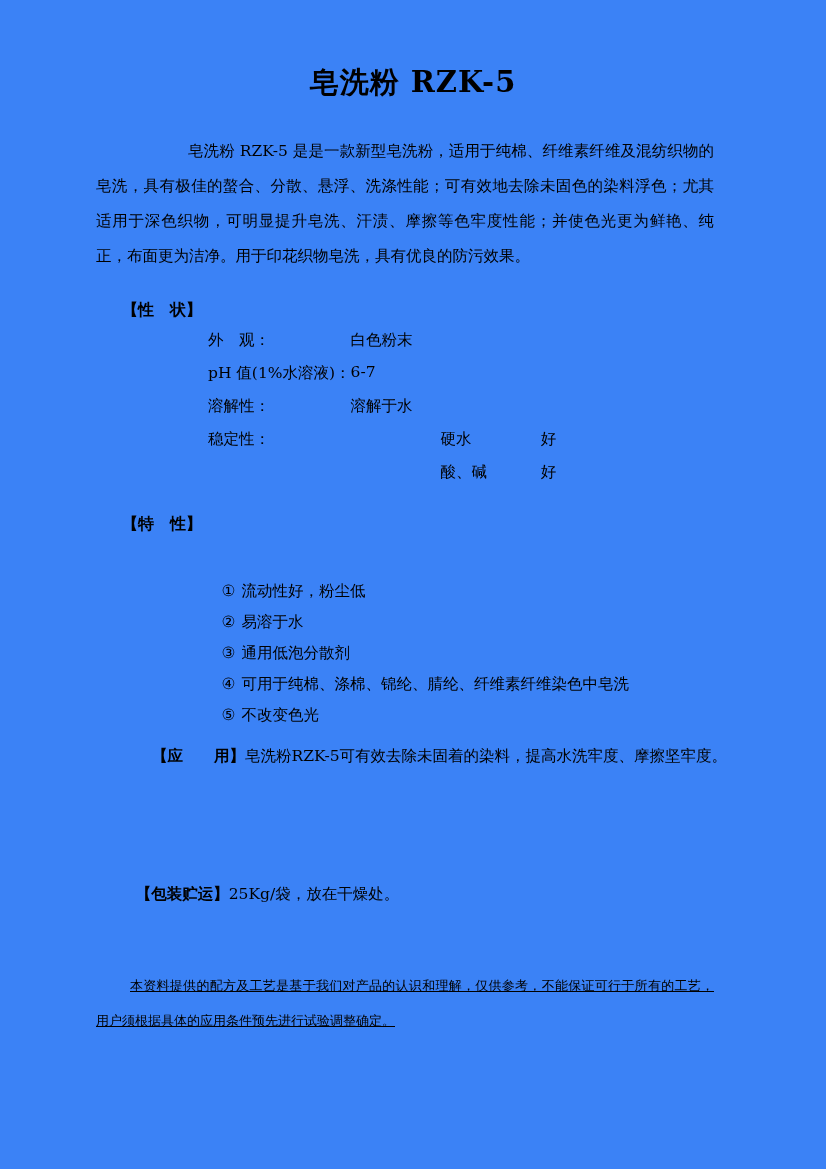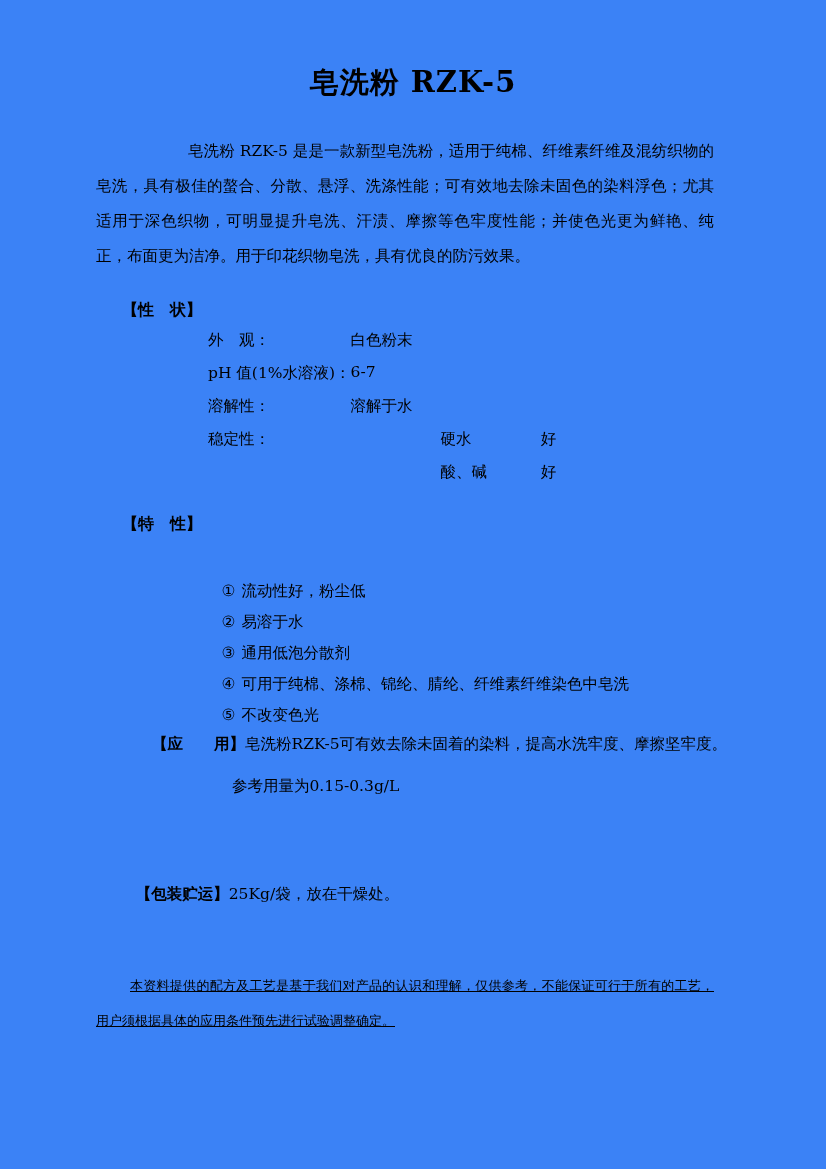--- a/index.html
+++ b/index.html
@@ -94,21 +94,21 @@
 
   
   .app-block {
     position: absolute;
     left: 152px;
     top: 729px;
     width: 560px;
     font-size: 15.5px;
     font-family: "DejaVu Serif", "Liberation Serif", serif;
   }
-  .app-line1 { line-height: 30px; white-space: nowrap; }
+  .app-line1 { line-height: 30px; white-space: nowrap; margin-top: 12px; }
   .app-label {
     font-weight: bold;
     font-family: "DejaVu Sans", "Liberation Sans", sans-serif;
     white-space: pre;
   }
   .app-dose {
     margin-top: 12px;
     margin-left: 80px;
     line-height: 30px;
     white-space: pre;
@@ -206,21 +206,20 @@
     </div>
     <div class="fi">
       <span class="num">⑤</span><span>不改变色光</span>
     </div>
   </div>
 
   <div class="app-block">
     <div class="app-line1">
       <span class="app-label">【应　　用】</span><span>皂洗粉RZK-5可有效去除未固着的染料，提高水洗牢度、摩擦坚牢度。</span>
     </div>
-    <div class="app-dose">参考用量为0.15-0.3g/L</div>
   </div>
 
   <div class="pack-block">
     <span class="pack-label">【包装贮运】</span><span>25Kg/袋，放在干燥处。</span>
   </div>
 
   <div class="footer-note">本资料提供的配方及工艺是基于我们对产品的认识和理解，仅供参考，不能保证可行于所有的工艺，用户须根据具体的应用条件预先进行试验调整确定。</div>
 
 </div>
 

